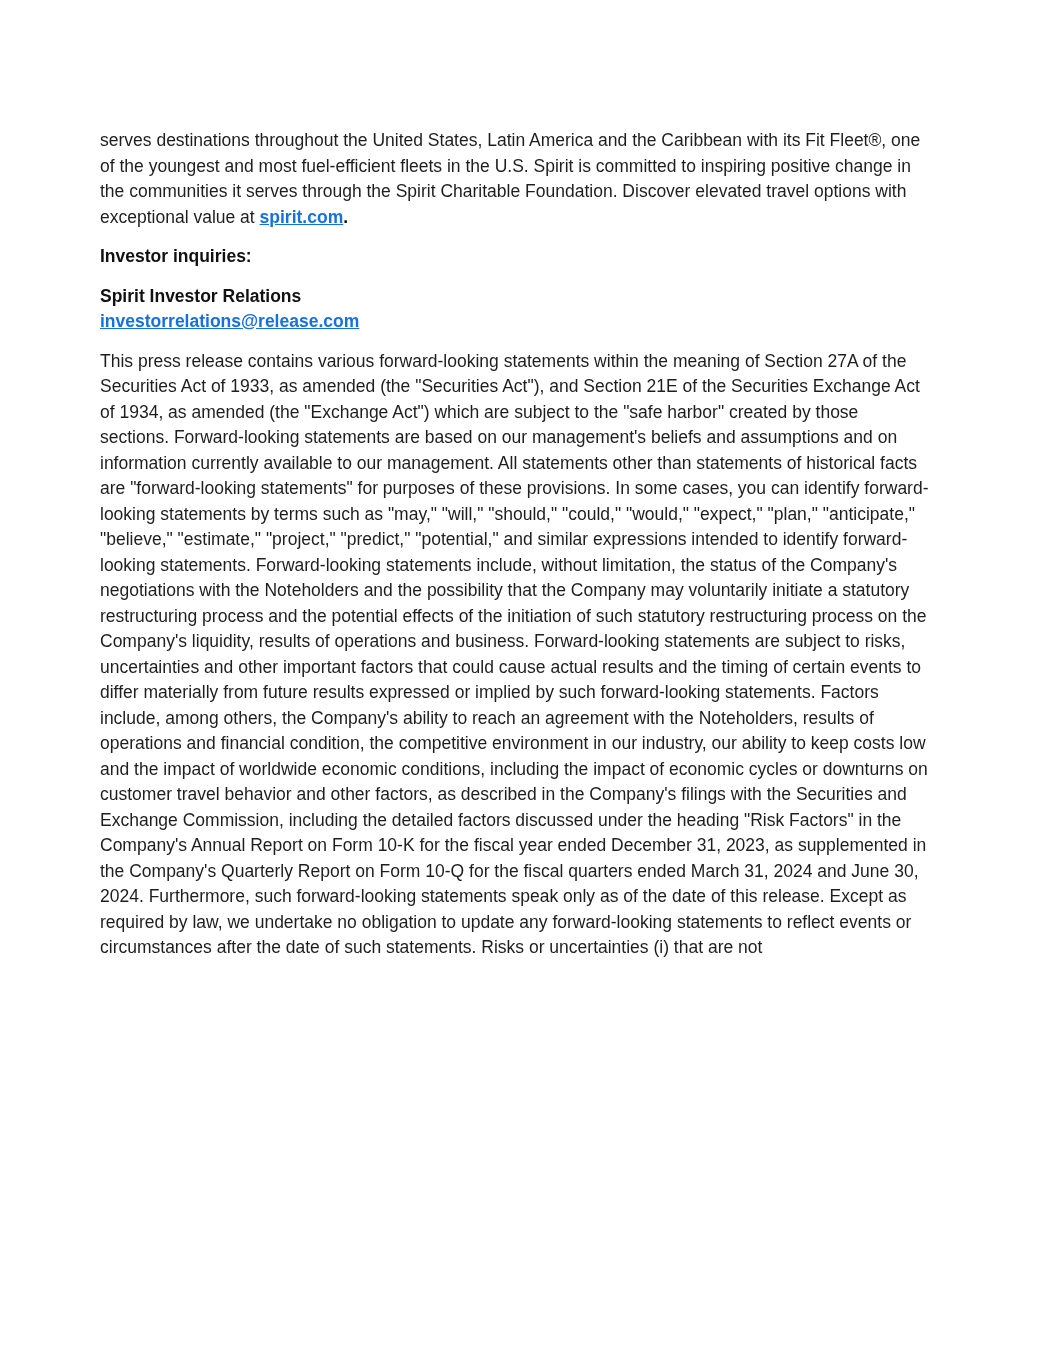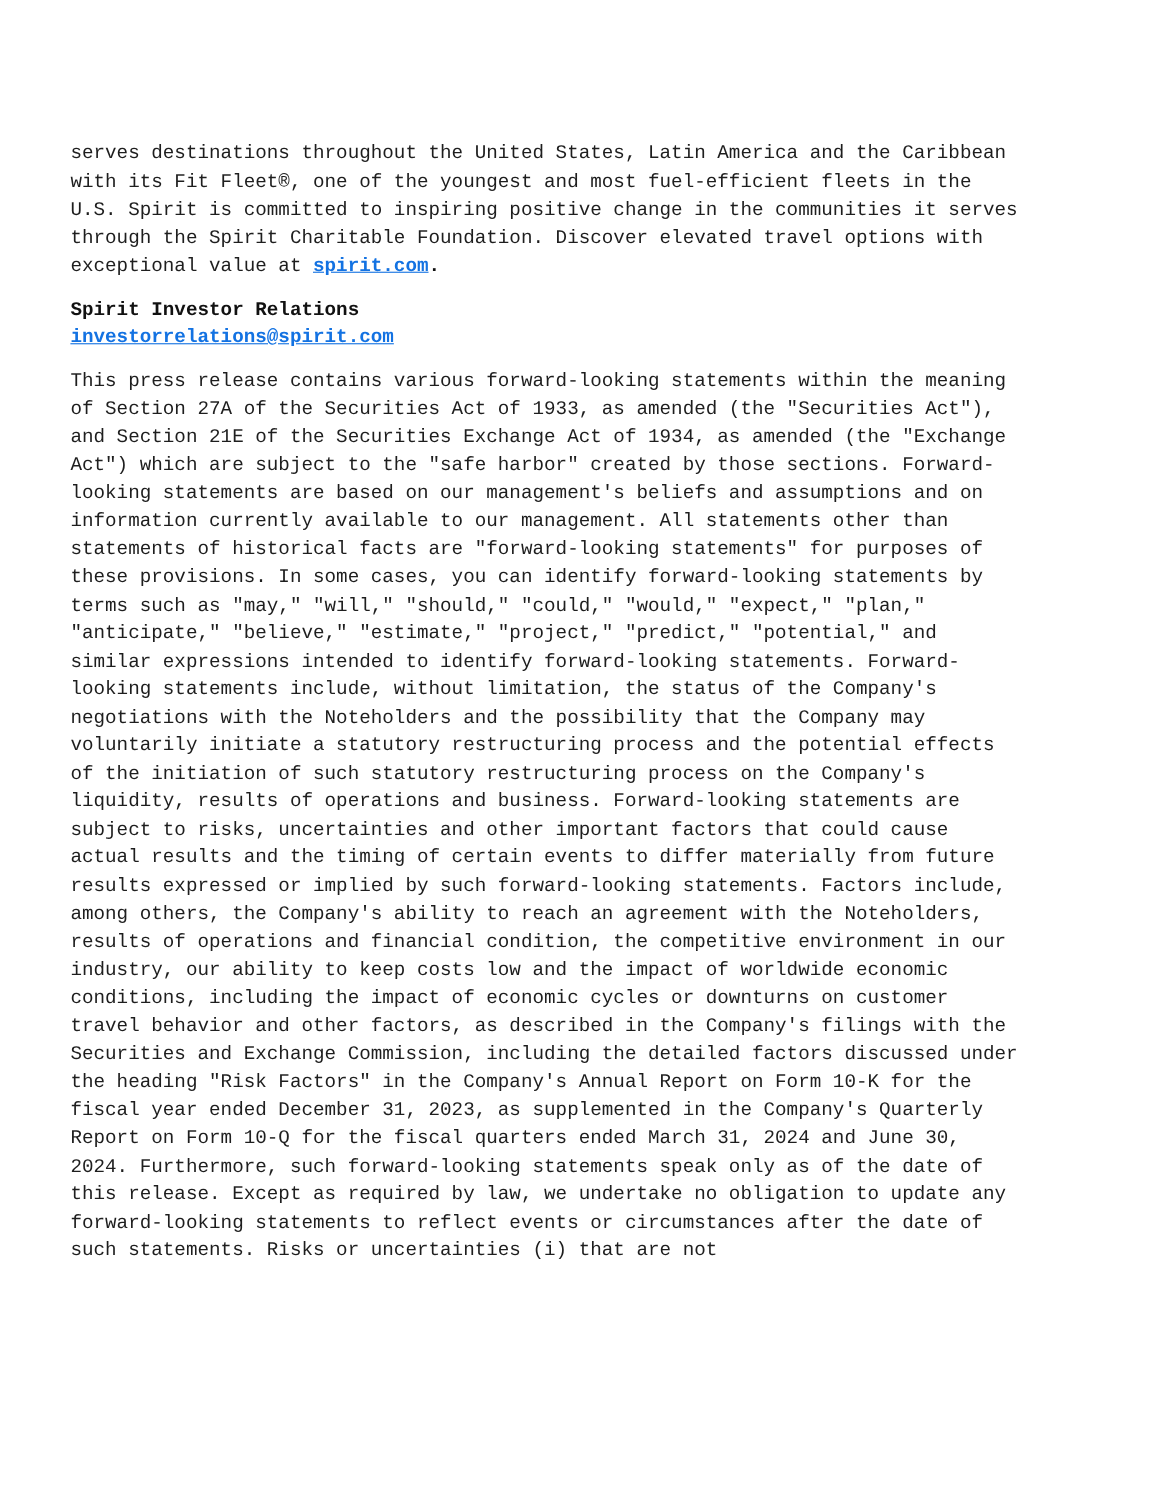--- a/index.html
+++ b/index.html
@@ -6,22 +6,22 @@
     margin: 0;
     padding: 0;
     background: #ffffff;
   }
   .page {
     position: relative;
     width: 1055px;
     height: 1365px;
     box-sizing: border-box;
     background: #ffffff;
-    padding: 128px 123px 40px 64px;
-    font-family: Liberation Mono, monospace;
+    padding: 128px 123px 40px 100px;
+    font-family: Liberation Sans, sans-serif;
     font-size: 17.5px;
     line-height: 25.5px;
     color: #1e1e1e;
     overflow: hidden;
   }
   .page p {
     margin: 0 0 14px 0;
   }
   .bold {
     font-weight: 700;
@@ -34,21 +34,22 @@
     cursor: pointer;
   }
 </style>
 </head>
 <body>
 
 <div class="page">
 
   <p><span>serves destinations throughout the United States, Latin America and the Caribbean with its Fit Fleet®, one of the youngest and most fuel-efficient fleets in the U.S. Spirit is committed to inspiring positive change in the communities it serves through the Spirit Charitable Foundation. Discover elevated travel options with exceptional value at </span><a class="doc-link">spirit.com</a><span class="bold">.</span></p>
 
+  <p class="bold">Investor inquiries:</p>
 
-  <p><span class="bold">Spirit Investor Relations</span><br><a class="doc-link">investorrelations@spirit.com</a></p>
+  <p><span class="bold">Spirit Investor Relations</span><br><a class="doc-link">investorrelations@release.com</a></p>
 
 
 
 
   <p>This press release contains various forward-looking statements within the meaning of Section 27A of the Securities Act of 1933, as amended (the "Securities Act"), and Section 21E of the Securities Exchange Act of 1934, as amended (the "Exchange Act") which are subject to the "safe harbor" created by those sections. Forward-looking statements are based on our management's beliefs and assumptions and on information currently available to our management. All statements other than statements of historical facts are "forward-looking statements" for purposes of these provisions. In some cases, you can identify forward-looking statements by terms such as "may," "will," "should," "could," "would," "expect," "plan," "anticipate," "believe," "estimate," "project," "predict," "potential," and similar expressions intended to identify forward-looking statements. Forward-looking statements include, without limitation, the status of the Company's negotiations with the Noteholders and the possibility that the Company may voluntarily initiate a statutory restructuring process and the potential effects of the initiation of such statutory restructuring process on the Company's liquidity, results of operations and business. Forward-looking statements are subject to risks, uncertainties and other important factors that could cause actual results and the timing of certain events to differ materially from future results expressed or implied by such forward-looking statements. Factors include, among others, the Company's ability to reach an agreement with the Noteholders, results of operations and financial condition, the competitive environment in our industry, our ability to keep costs low and the impact of worldwide economic conditions, including the impact of economic cycles or downturns on customer travel behavior and other factors, as described in the Company's filings with the Securities and Exchange Commission, including the detailed factors discussed under the heading "Risk Factors" in the Company's Annual Report on Form 10-K for the fiscal year ended December 31, 2023, as supplemented in the Company's Quarterly Report on Form 10-Q for the fiscal quarters ended March 31, 2024 and June 30, 2024. Furthermore, such forward-looking statements speak only as of the date of this release. Except as required by law, we undertake no obligation to update any forward-looking statements to reflect events or circumstances after the date of such statements. Risks or uncertainties (i) that are not</p>
 
 </div>
 
 </body></html>

